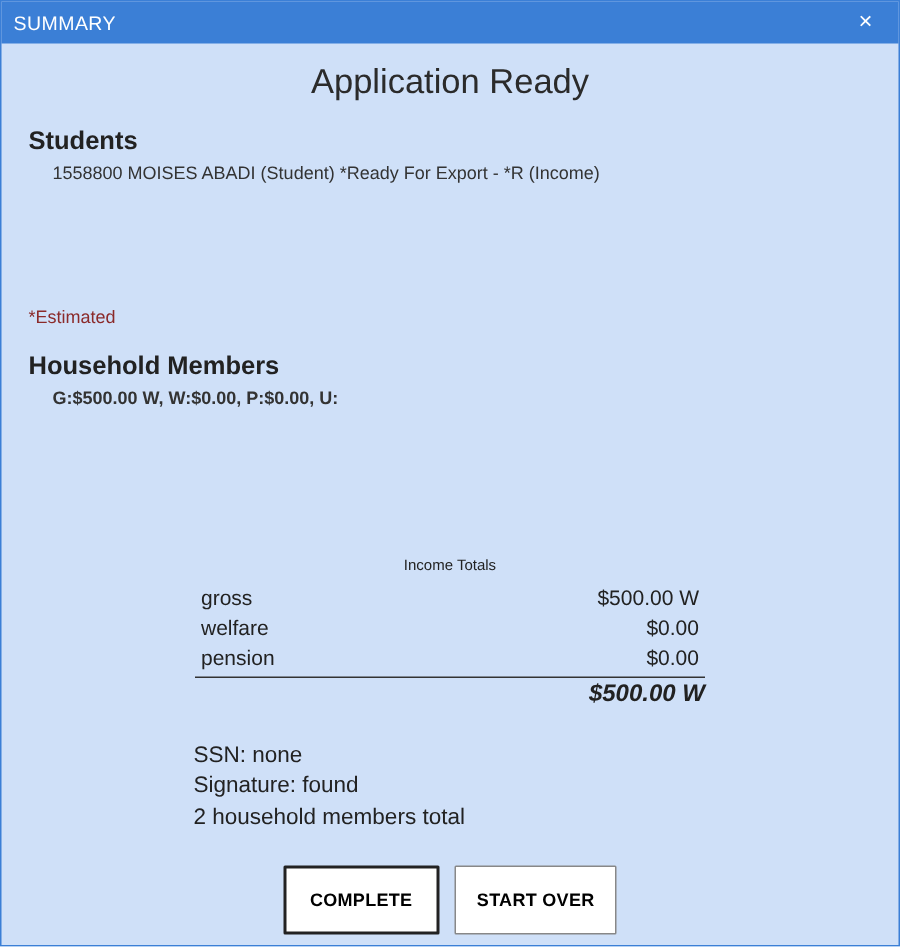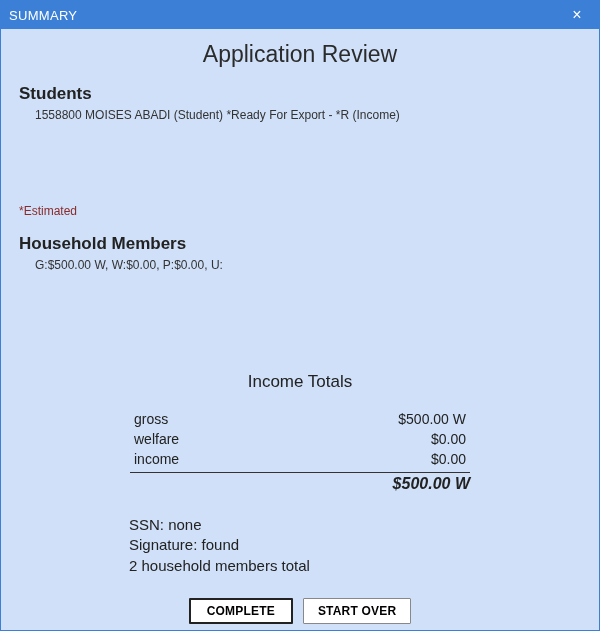--- a/index.html
+++ b/index.html
@@ -64,30 +64,31 @@
   }
   .estimated {
     color: var(--maroon);
     font-size: 12px;
     margin-top: 82px;
   }
   .household-line {
     font-size: 12px;
     margin-left: 16px;
     color: #333;
+    font-weight: bold;
   }
   .totals-block {
     margin: 100px auto 0 auto;
     width: 340px;
     text-align: center;
   }
   .totals-block .it-title {
-    font-size: 17px;
+    font-size: 10px;
     font-weight: 400;
-    margin-bottom: 16px;
+    margin-bottom: 4px;
   }
   .totals-table {
     width: 100%;
     font-size: 14px;
   }
   .totals-table td {
     padding: 1px 2px;
   }
   .totals-table td:first-child { text-align: left; }
   .totals-table td:last-child  { text-align: right; }
@@ -120,36 +121,36 @@
     font-weight: 700;
     letter-spacing: .2px;
     padding: 5px 14px;
     background: #fff;
     border: 1px solid #888;
     border-radius: 1px;
     cursor: pointer;
   }
   .button-row button.primary {
     border: 2px solid #222;
-    padding: 4px 16px;
+    padding: 14px 16px;
   }
 </style>
 </head>
 <body>
 
 <div class="window">
 
   <div class="titlebar">
     <span class="title">SUMMARY</span>
     <span class="close">×</span>
   </div>
 
   <div class="body">
 
-    <h1 class="page-title">Application Review</h1>
+    <h1 class="page-title">Application Ready</h1>
 
     <div>
       <div class="section-head">Students</div>
       <div class="student-line">1558800 MOISES ABADI (Student)  *Ready For Export - *R (Income)</div>
     </div>
 
     <div class="estimated">*Estimated</div>
     <div class="section-head">Household Members</div>
     <div class="household-line">G:$500.00 W, W:$0.00, P:$0.00, U:</div>
 
@@ -159,21 +160,21 @@
         <tbody>
         <tr>
           <td>gross</td>
           <td>$500.00 W</td>
         </tr>
         <tr>
           <td>welfare</td>
           <td>$0.00</td>
         </tr>
         <tr>
-          <td>income</td>
+          <td>pension</td>
           <td>$0.00</td>
         </tr>
       </tbody>
         </table>
       <hr class="totals-rule">
       <div class="grand-total">$500.00 W</div>
     </div>
 
     <div class="meta-block">
       <div>SSN: none</div>

